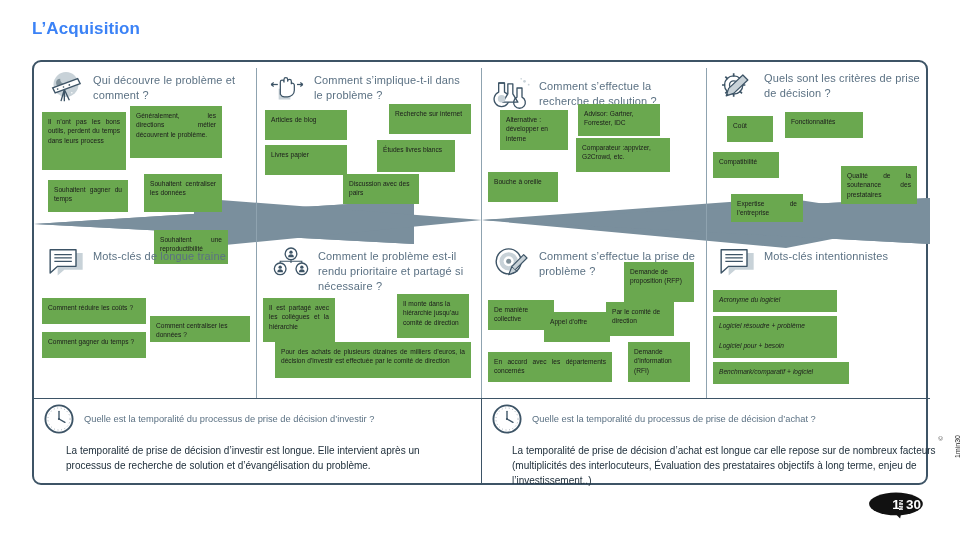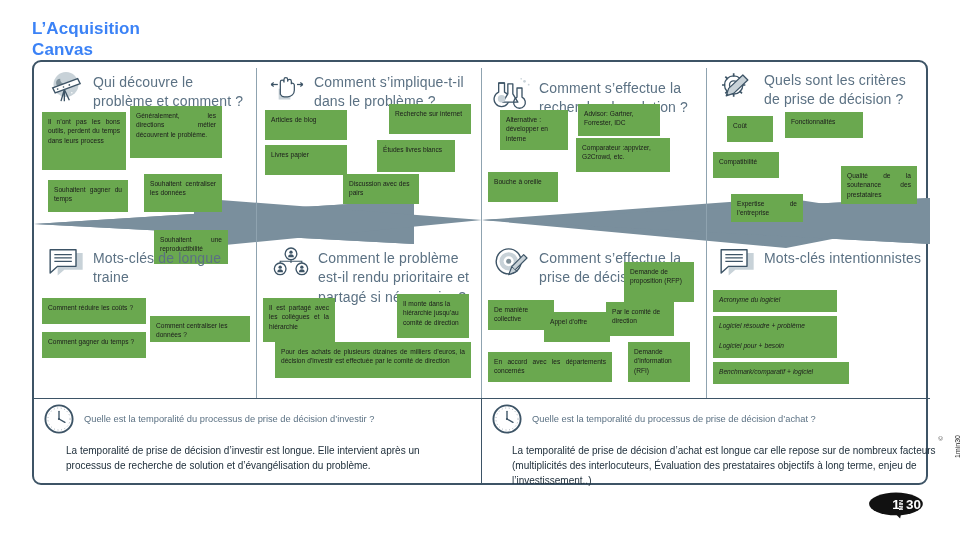--- a/index.html
+++ b/index.html
@@ -28,21 +28,21 @@
   .hsep{position:absolute;height:1px;background:#3d5466;}
 
   
   .arrow-band{position:absolute;left:0;top:0;width:896px;height:425px;pointer-events:none;}
 
   
   .quad{position:absolute;box-sizing:border-box;}
   .qhead{position:absolute;display:flex;align-items:flex-start;gap:7px;}
   .qhead .ico{flex:0 0 auto;width:40px;height:34px;display:block;}
   .qhead .qtxt{
-    font-size:14px;color:#5b7183;line-height:1.38;padding-top:3px;
+    font-size:11px;color:#5b7183;line-height:1.38;padding-top:3px;
     letter-spacing:.15px;
   }
 
   
   .note{
     position:absolute;background:#6aa84f;color:#1b1b1b;
     font-size:6.6px;line-height:1.42;
     padding:5px 6px;box-sizing:border-box;
     text-align:justify;
     word-spacing:.2px;
@@ -75,21 +75,20 @@
   
   .logo{position:absolute;left:866px;top:489px;width:62px;height:34px;}
 </style>
 </head>
 <body>
 
 <div class="canvas">
 
   <div class="title">
     <div>L’Acquisition</div>
-    <div>Canvas</div>
   </div>
 
   <div class="frame">
 
     <svg class="arrow-band" viewBox="0 0 896 425">
       <polygon points="0,160 196,138 392,160 196,190" fill="#7a8f9d" opacity="0"></polygon>
       <polygon points="0,162 380,138 380,182" fill="#7a8f9d"></polygon>
       <polygon points="0,162 380,182 380,138" fill="#7a8f9d"></polygon>
       <polygon points="160,136 448,158 160,186" fill="#7a8f9d"></polygon>
       <polygon points="448,158 752,136 896,158 752,186" fill="#7a8f9d"></polygon>
@@ -243,21 +242,21 @@
         <svg class="ico" viewBox="0 0 48 40">
           <g fill="none" stroke="#3d5466" stroke-width="1.7">
             <circle cx="20" cy="18" r="15"></circle>
           </g>
           <circle cx="20" cy="18" r="11" fill="#c8d2d8"></circle>
           <circle cx="20" cy="18" r="6" fill="#fff"></circle>
           <circle cx="20" cy="18" r="3" fill="#7f9099"></circle>
           <path d="M20 34 l4 -10 l6 6 l-10 4z" fill="#c8d2d8" stroke="#3d5466" stroke-width="1.4" stroke-linejoin="round"></path>
           <path d="M24 24 l14 -14 l4 4 l-14 14" fill="#c8d2d8" stroke="#3d5466" stroke-width="1.4" stroke-linejoin="round"></path>
         </svg>
-        <div class="qtxt">Comment s’effectue la prise de décision ?</div>
+        <div class="qtxt">Comment s’effectue la prise de problème ?</div>
       </div>
       <div class="note left" style="left:142px;top:24px;width:70px;height:40px;">Demande de proposition (RFP)</div>
       <div class="note left" style="left:6px;top:62px;width:66px;height:30px;">De manière collective</div>
       <div class="note left" style="left:62px;top:74px;width:66px;height:30px;">Appel d’offre</div>
       <div class="note left" style="left:124px;top:64px;width:68px;height:34px;">Par le comité de direction</div>
       <div class="note" style="left:6px;top:114px;width:124px;height:30px;">En accord avec les départements concernés</div>
       <div class="note left" style="left:146px;top:104px;width:62px;height:40px;">Demande d’information (RFI)</div>
     </div>
 
     <div class="quad" style="left:673px;top:176px;width:223px;height:160px;">

